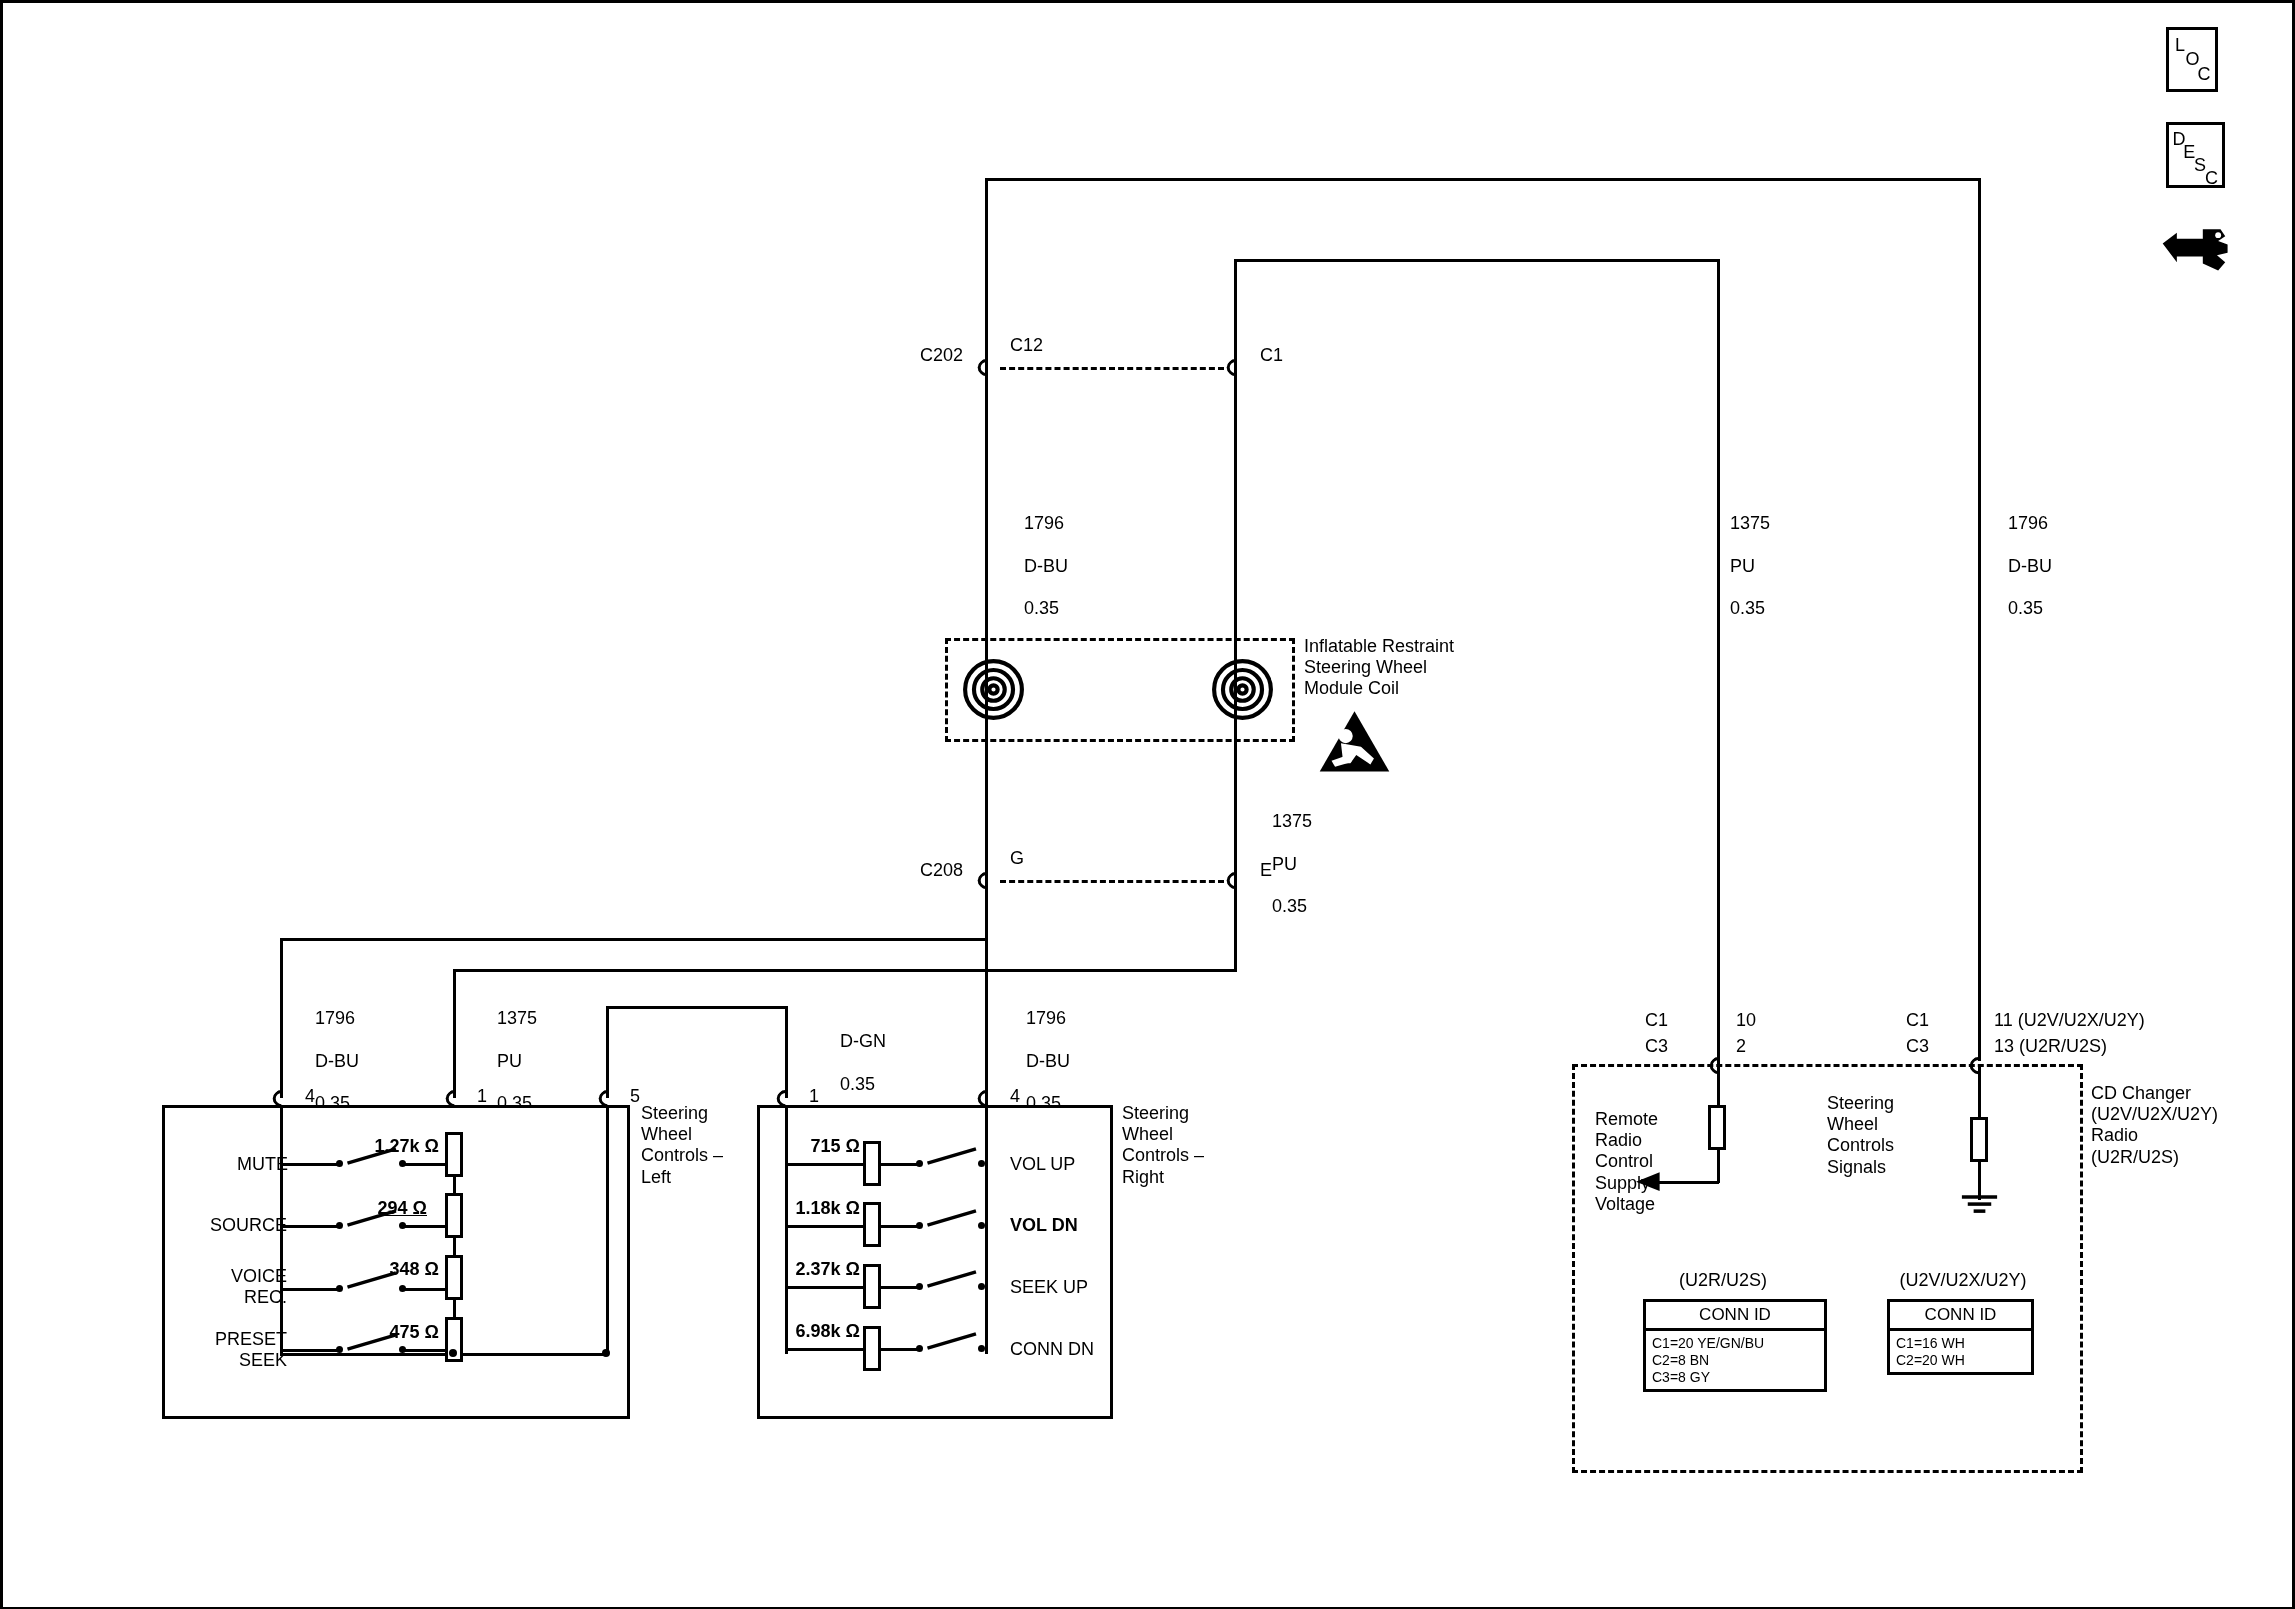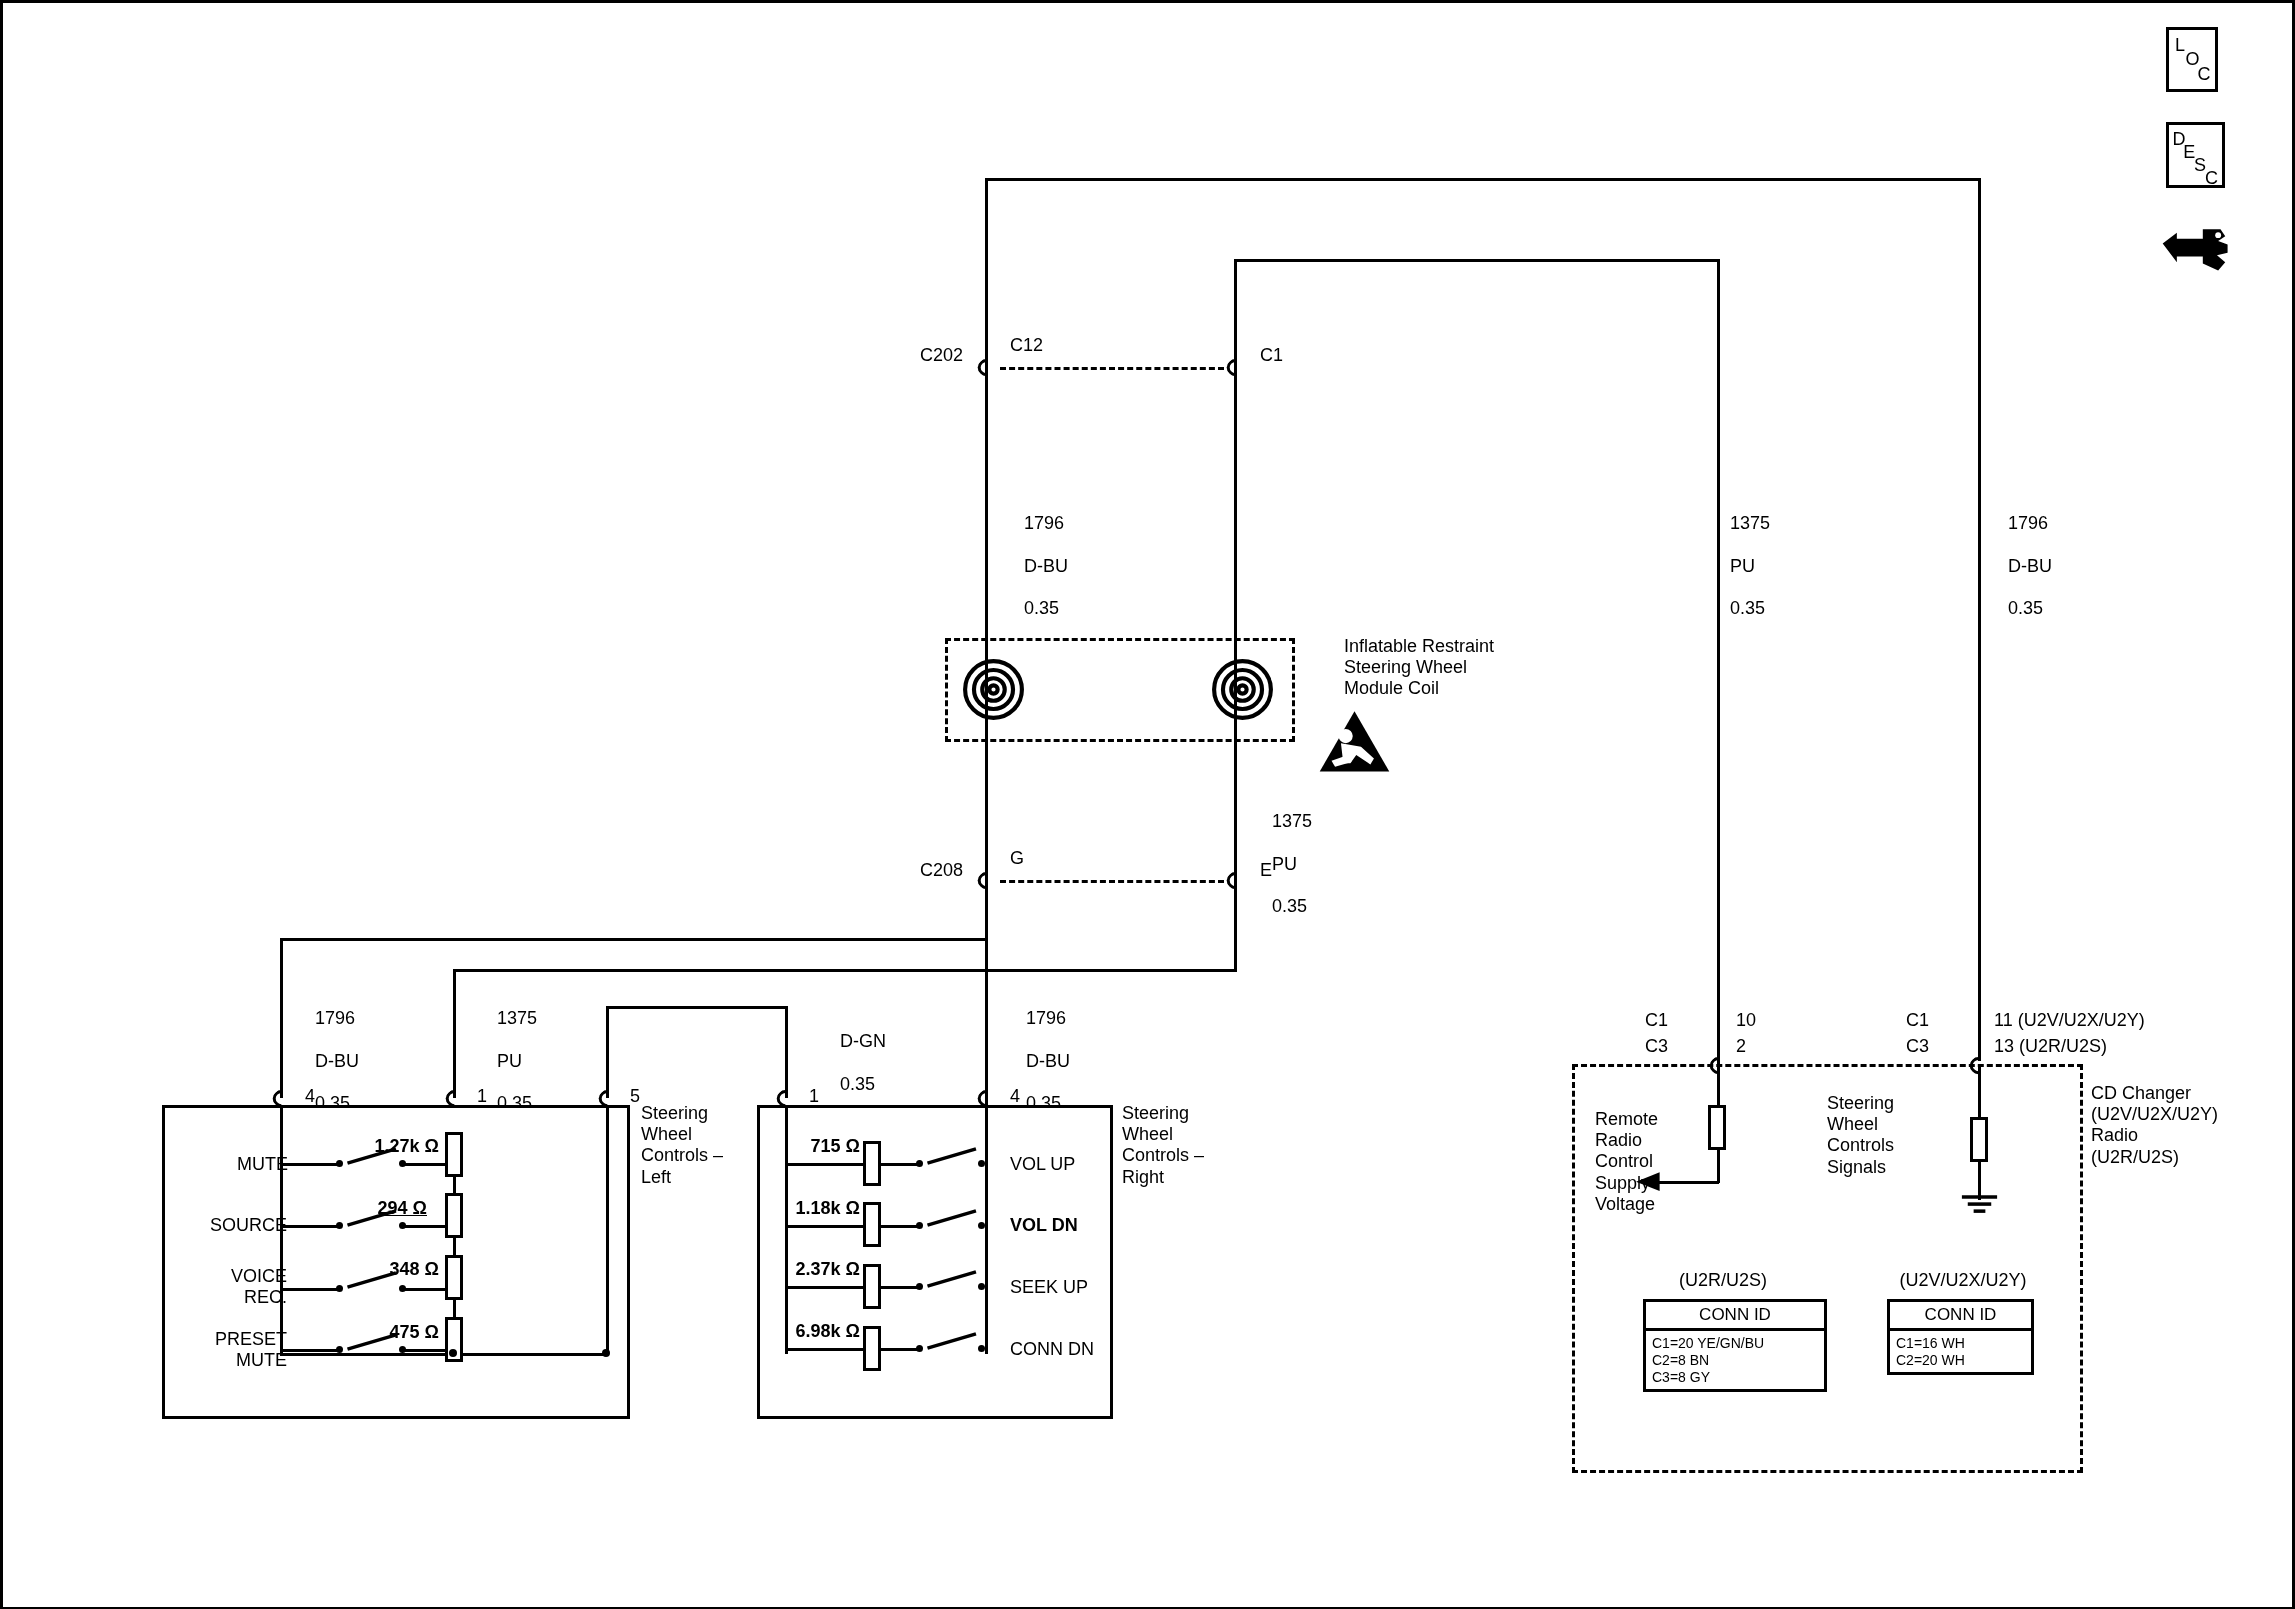--- a/index.html
+++ b/index.html
@@ -158,21 +158,21 @@
     <svg width="71" height="71" viewBox="0 0 120 120">
       <g fill="none" stroke="#000" stroke-width="7">
         <circle cx="60" cy="60" r="48"></circle>
         <circle cx="60" cy="60" r="33"></circle>
         <circle cx="60" cy="60" r="19"></circle>
         <circle cx="60" cy="60" r="7"></circle>
       </g>
     </svg>
   </div>
 
-  <div class="lbl" style="left:1301px; top:633px;margin-left:40px;">Inflatable Restraint
+  <div class="lbl" style="left:1301px; top:633px;">Inflatable Restraint
 Steering Wheel
 Module Coil</div>
 
   <div style="position:absolute; left:1314px; top:706px;">
     <svg width="75" height="66" viewBox="0 0 126 112">
       <polygon points="63,4 122,106 4,106" fill="#000"></polygon>
       <g fill="#fff">
         <circle cx="48" cy="46" r="12"></circle>
         <path d="M40 58 L74 64 L96 84 L90 94 L66 78 L56 92 L44 92 Z"></path>
         <path d="M24 88 L52 78 L58 90 L30 98 Z"></path>
@@ -291,21 +291,21 @@
     <svg width="57" height="26" viewBox="0 0 96 44">
         <line x1="4" y1="34" x2="86" y2="10" stroke="#000" stroke-width="6"></line>
       </svg>
   </div>
   <div class="sw-dot" style="left:396px; top:1282px;"></div>
   <div class="wire wh" style="left:401px; top:1285px; width:51px;"></div>
   <div class="res" style="left:442px; top:1252px;"></div>
   <div class="lbl r b" style="left:332px; top:1256px; width:104px;">348 Ω</div>
 
   <div class="lbl r" style="left:160px; top:1326px; width:124px;">PRESET
-MUTE</div>
+SEEK</div>
   <div class="wire wh" style="left:277px; top:1346px; width:59px;"></div>
   <div class="sw-dot" style="left:333px; top:1343px;"></div>
   <div style="position:absolute; left:342px; top:1326px;">
     <svg width="57" height="26" viewBox="0 0 96 44">
         <line x1="4" y1="34" x2="86" y2="10" stroke="#000" stroke-width="6"></line>
       </svg>
   </div>
   <div class="sw-dot" style="left:396px; top:1343px;"></div>
   <div class="wire wh" style="left:401px; top:1346px; width:51px;"></div>
   <div class="res" style="left:442px; top:1314px;"></div>

